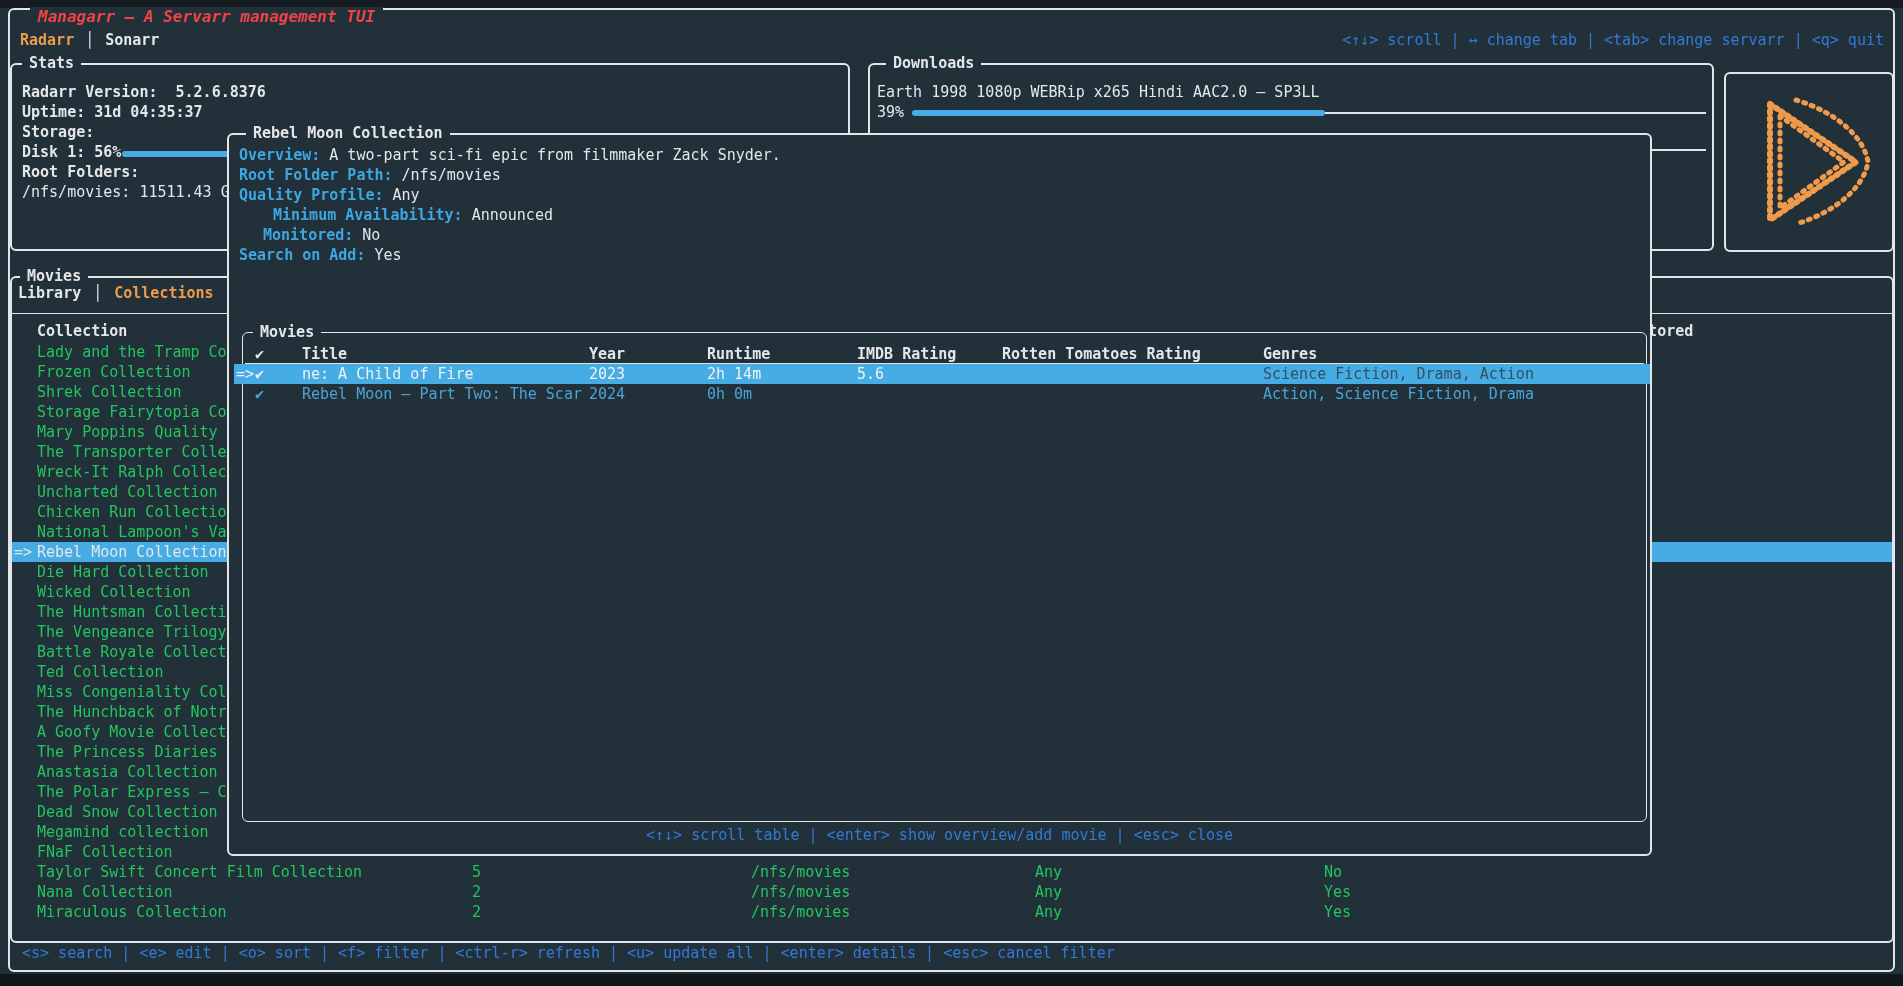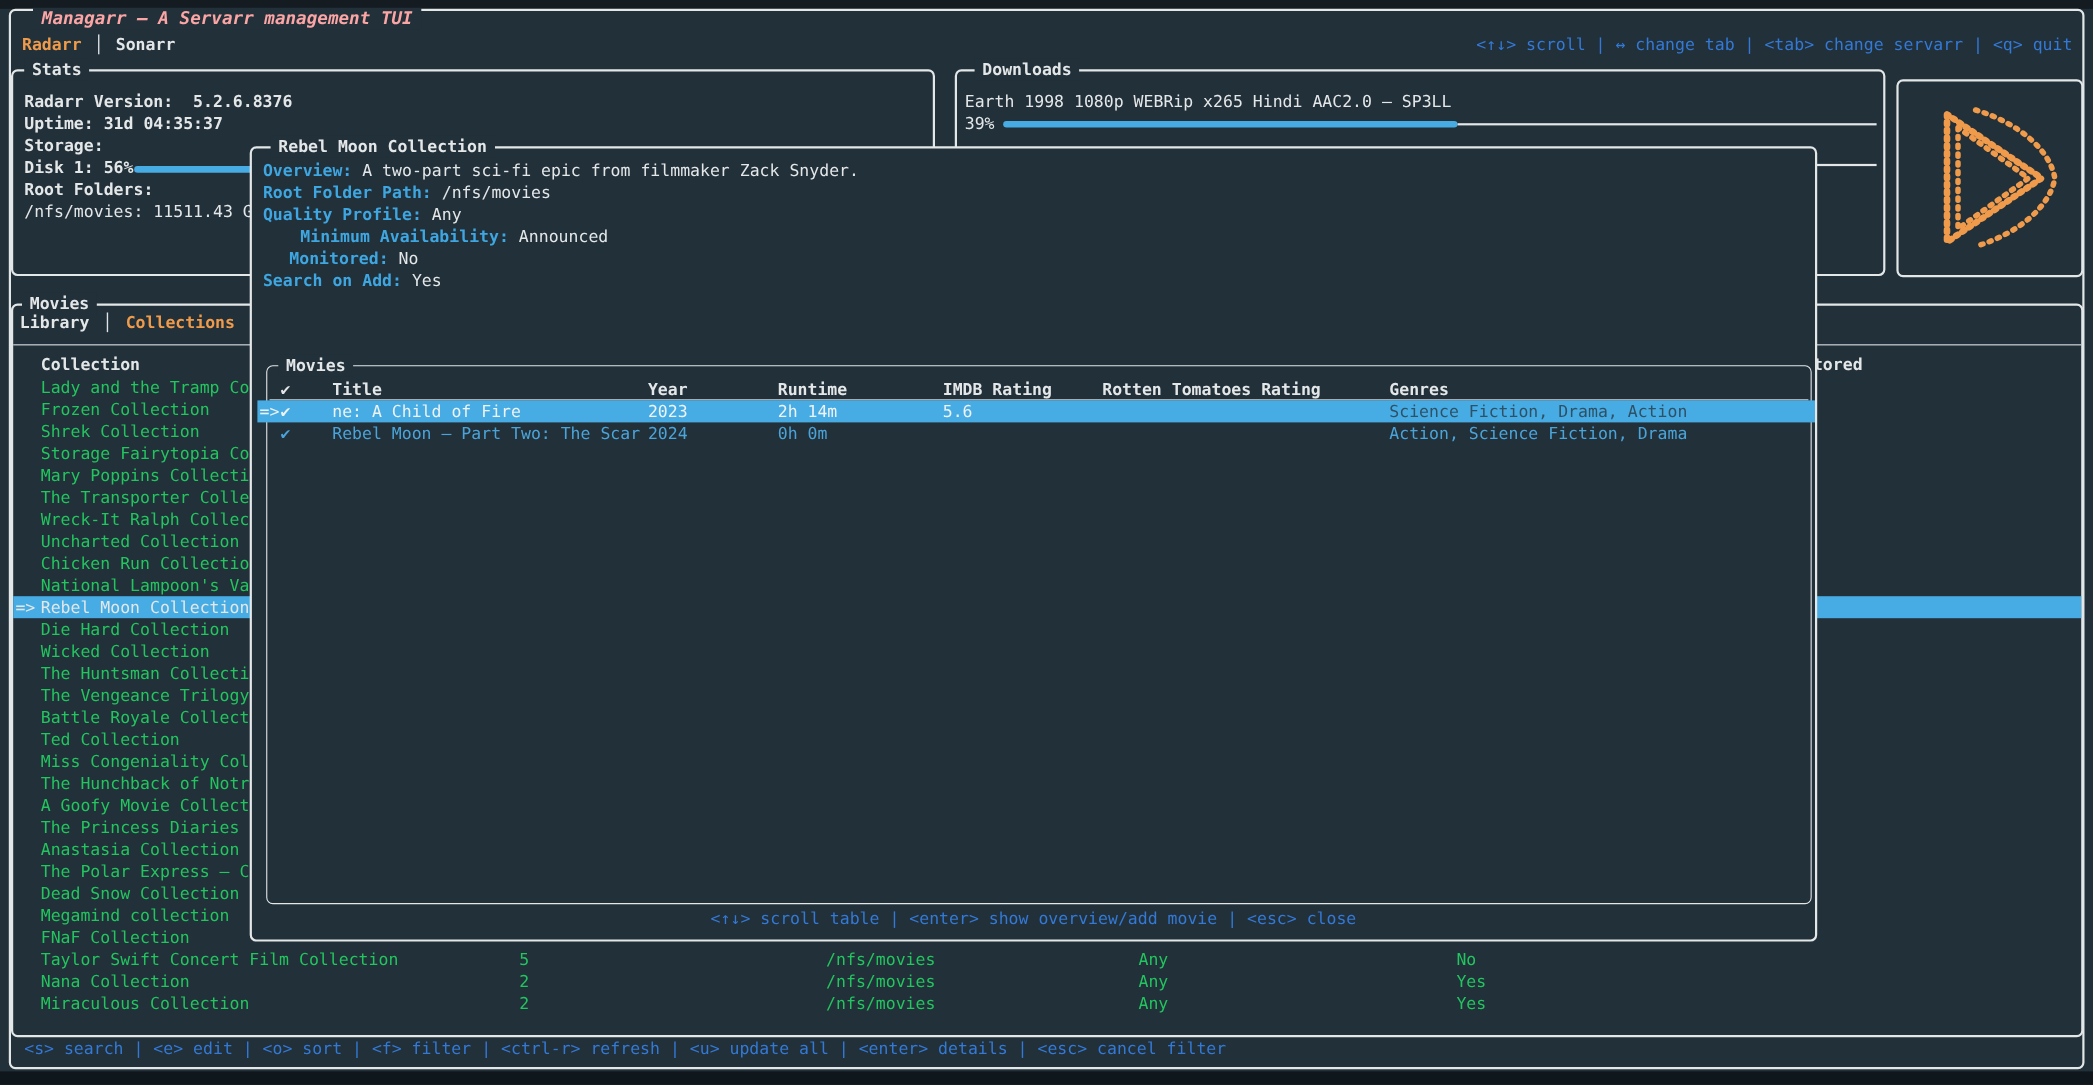--- a/index.html
+++ b/index.html
@@ -28,21 +28,21 @@
 </head>
 <body>
 
 <div id="screen">
 
   <div class="strip" style="top:0;height:8px;"></div>
   <div class="strip" style="top:974px;height:12px;background:#10171c;"></div>
 
   <div class="panel" style="left:8px;top:8px;width:1887px;height:964px;"></div>
 
-  <div class="abs" style="left:30px;top:7px;background:#22303a;padding:0 8px;color:#fca5a5;font-style:italic;font-weight:bold;font-size:16px;white-space:pre;">Managarr – A Servarr management TUI</div>
+  <div class="abs" style="left:30px;top:7px;background:#22303a;padding:0 8px;color:#ef4444;font-style:italic;font-weight:bold;font-size:16px;white-space:pre;">Managarr – A Servarr management TUI</div>
 
   <div class="abs" style="left:20px;top:30px;height:20px;white-space:pre;"><span class="orange bold">Radarr</span><span class="vsep" style="padding: 0px 11px;">│</span><span class="white bold">Sonarr</span></div>
 
   <div class="abs hint" style="right:19px;top:30px;">&lt;↑↓&gt; scroll | ↔ change tab | &lt;tab&gt; change servarr | &lt;q&gt; quit</div>
 
   <div class="panel" style="left:10px;top:63px;width:840px;height:188px;"></div>
   <div class="ptitle" style="left:22px;top:53px;">Stats</div>
   <div class="abs bold" style="left:22px;top:82px;white-space:pre;">Radarr Version:  5.2.6.8376</div>
   <div class="abs bold" style="left:22px;top:102px;white-space:pre;">Uptime: 31d 04:35:37</div>
   <div class="abs bold" style="left:22px;top:122px;white-space:pre;">Storage:</div>
@@ -72,21 +72,21 @@
   <div class="ptitle" style="left:20px;top:266px;">Movies</div>
   <div class="abs" style="left:18px;top:283px;height:20px;white-space:pre;"><span class="white bold">Library</span><span class="vsep" style="padding: 0px 12px;">│</span><span class="orange bold">Collections</span><span class="vsep" style="padding: 0px 12px;">│</span></div>
   <div class="hline" style="left:12px;top:313px;width:1880px;"></div>
   <div class="abs bold" style="left:37px;top:321px;white-space:pre;">Collection</div>
   <div class="abs bold" style="left:1612px;top:321px;white-space:pre;">Monitored</div>
   <div id="collection-rows">
       <div class="row" style="left: 10px; top: 342px; width: 1884px; position: absolute;"><span class="cell itemblue" style="left: 27px;">Lady and the Tramp Co</span></div>
       <div class="row" style="left: 10px; top: 362px; width: 1884px; position: absolute;"><span class="cell itemblue" style="left: 27px;">Frozen Collection</span></div>
       <div class="row" style="left: 10px; top: 382px; width: 1884px; position: absolute;"><span class="cell itemblue" style="left: 27px;">Shrek Collection</span></div>
       <div class="row" style="left: 10px; top: 402px; width: 1884px; position: absolute;"><span class="cell itemblue" style="left: 27px;">Storage Fairytopia Col</span></div>
-      <div class="row" style="left: 10px; top: 422px; width: 1884px; position: absolute;"><span class="cell itemblue" style="left: 27px;">Mary Poppins Collecti</span></div>
+      <div class="row" style="left: 10px; top: 422px; width: 1884px; position: absolute;"><span class="cell itemblue" style="left: 27px;">Mary Poppins Quality</span></div>
       <div class="row" style="left: 10px; top: 442px; width: 1884px; position: absolute;"><span class="cell itemblue" style="left: 27px;">The Transporter Colle</span></div>
       <div class="row" style="left: 10px; top: 462px; width: 1884px; position: absolute;"><span class="cell itemblue" style="left: 27px;">Wreck-It Ralph Collec</span></div>
       <div class="row" style="left: 10px; top: 482px; width: 1884px; position: absolute;"><span class="cell itemblue" style="left: 27px;">Uncharted Collection</span></div>
       <div class="row" style="left: 10px; top: 502px; width: 1884px; position: absolute;"><span class="cell itemblue" style="left: 27px;">Chicken Run Collectio</span></div>
       <div class="row" style="left: 10px; top: 522px; width: 1884px; position: absolute;"><span class="cell itemblue" style="left: 27px;">National Lampoon's Va</span></div>
       <div class="row selbar" style="left: 12px; top: 542px; width: 1880px; position: absolute;"><span class="cell white" style="left: 2px;">=&gt;</span><span class="cell white" style="left: 25px;">Rebel Moon Collection</span></div>
       <div class="row" style="left: 10px; top: 562px; width: 1884px; position: absolute;"><span class="cell itemblue" style="left: 27px;">Die Hard Collection</span></div>
       <div class="row" style="left: 10px; top: 582px; width: 1884px; position: absolute;"><span class="cell itemblue" style="left: 27px;">Wicked Collection</span></div>
       <div class="row" style="left: 10px; top: 602px; width: 1884px; position: absolute;"><span class="cell itemblue" style="left: 27px;">The Huntsman Collecti</span></div>
       <div class="row" style="left: 10px; top: 622px; width: 1884px; position: absolute;"><span class="cell itemblue" style="left: 27px;">The Vengeance Trilogy</span></div>

